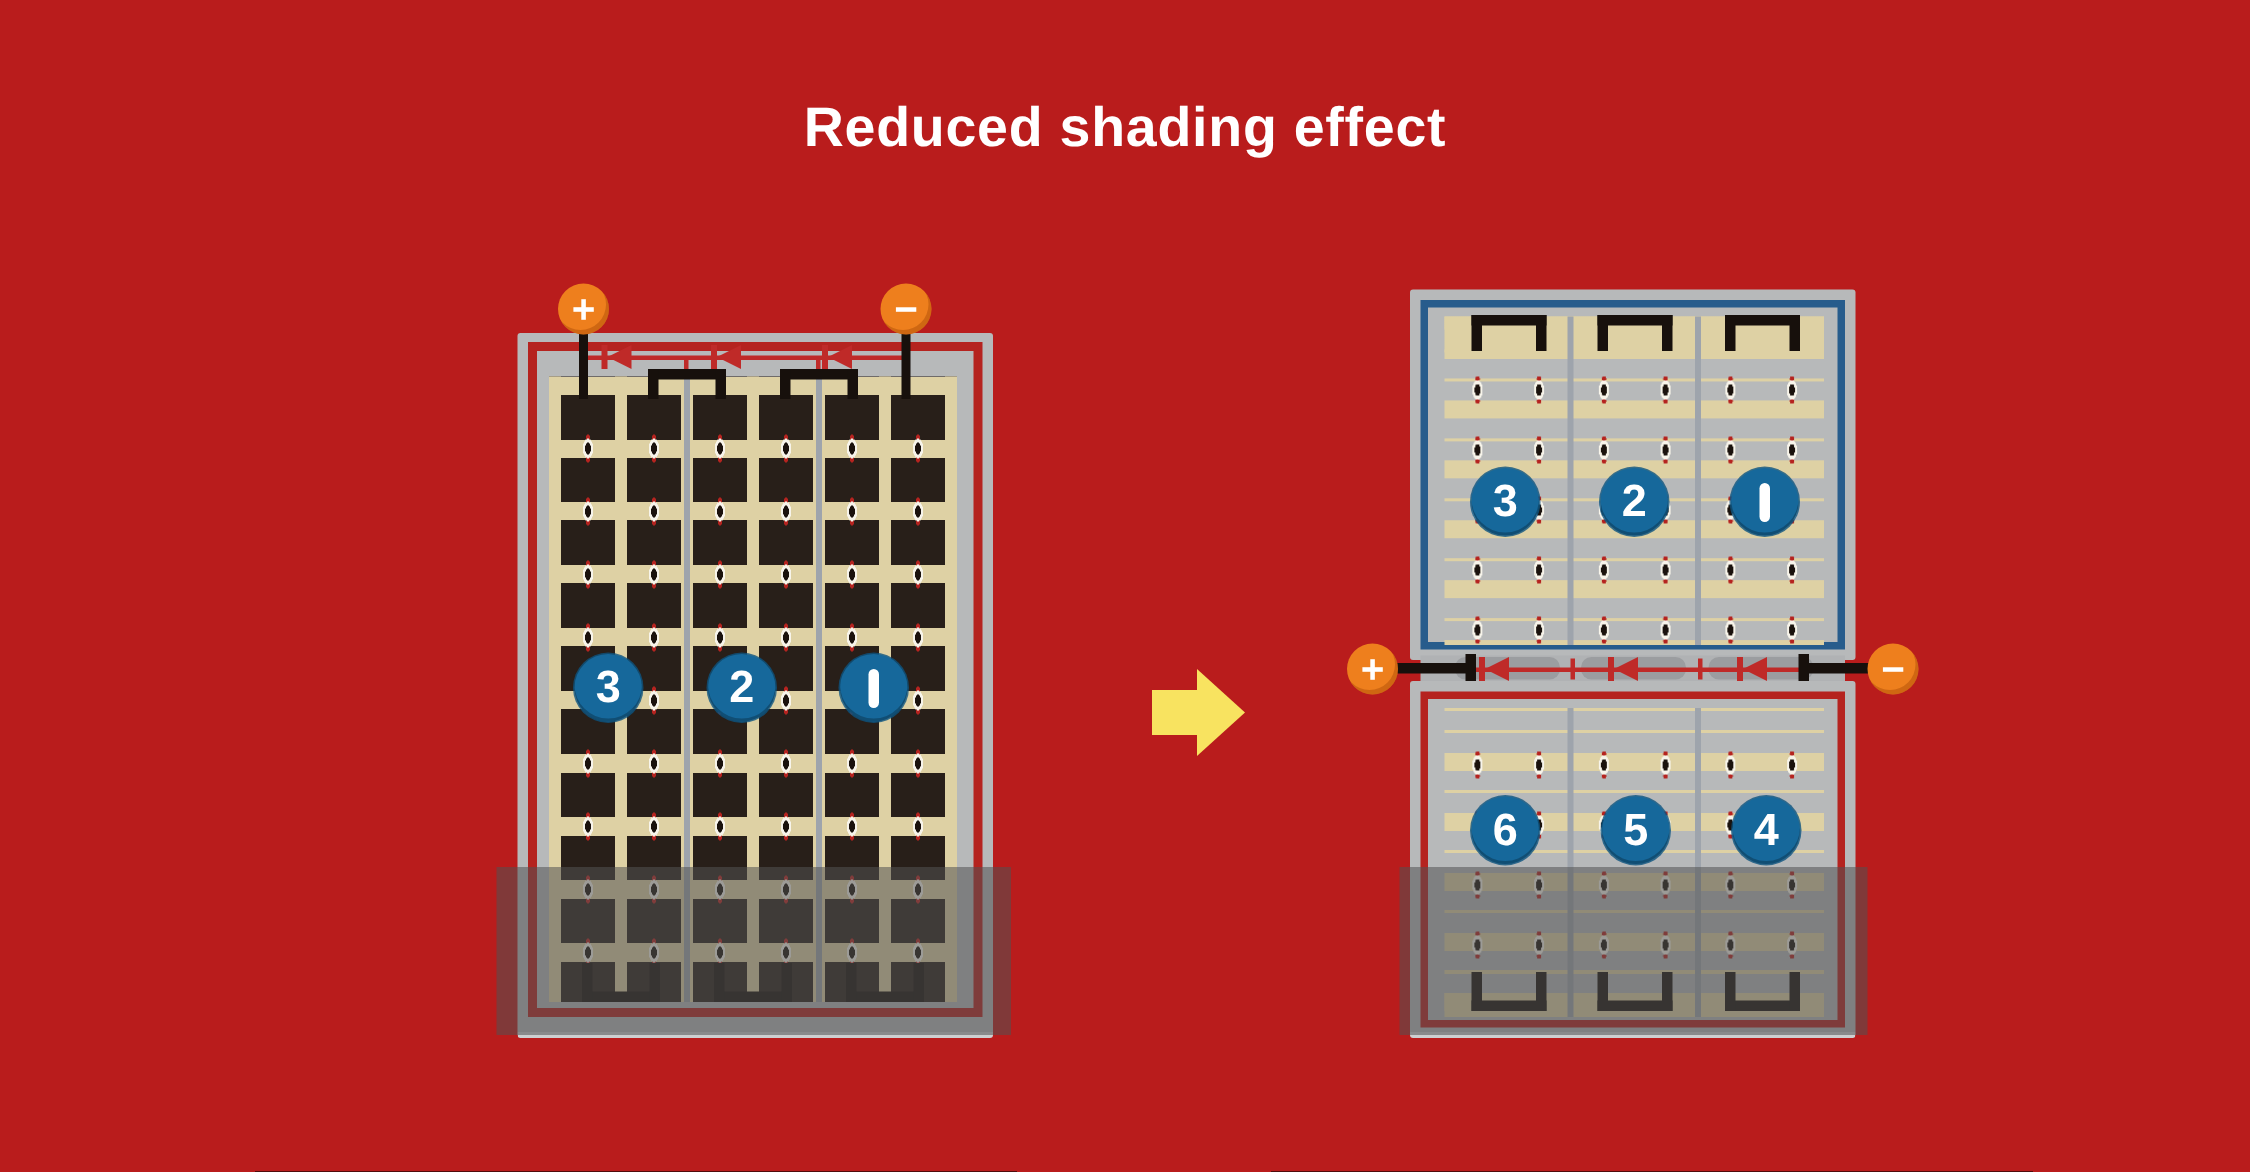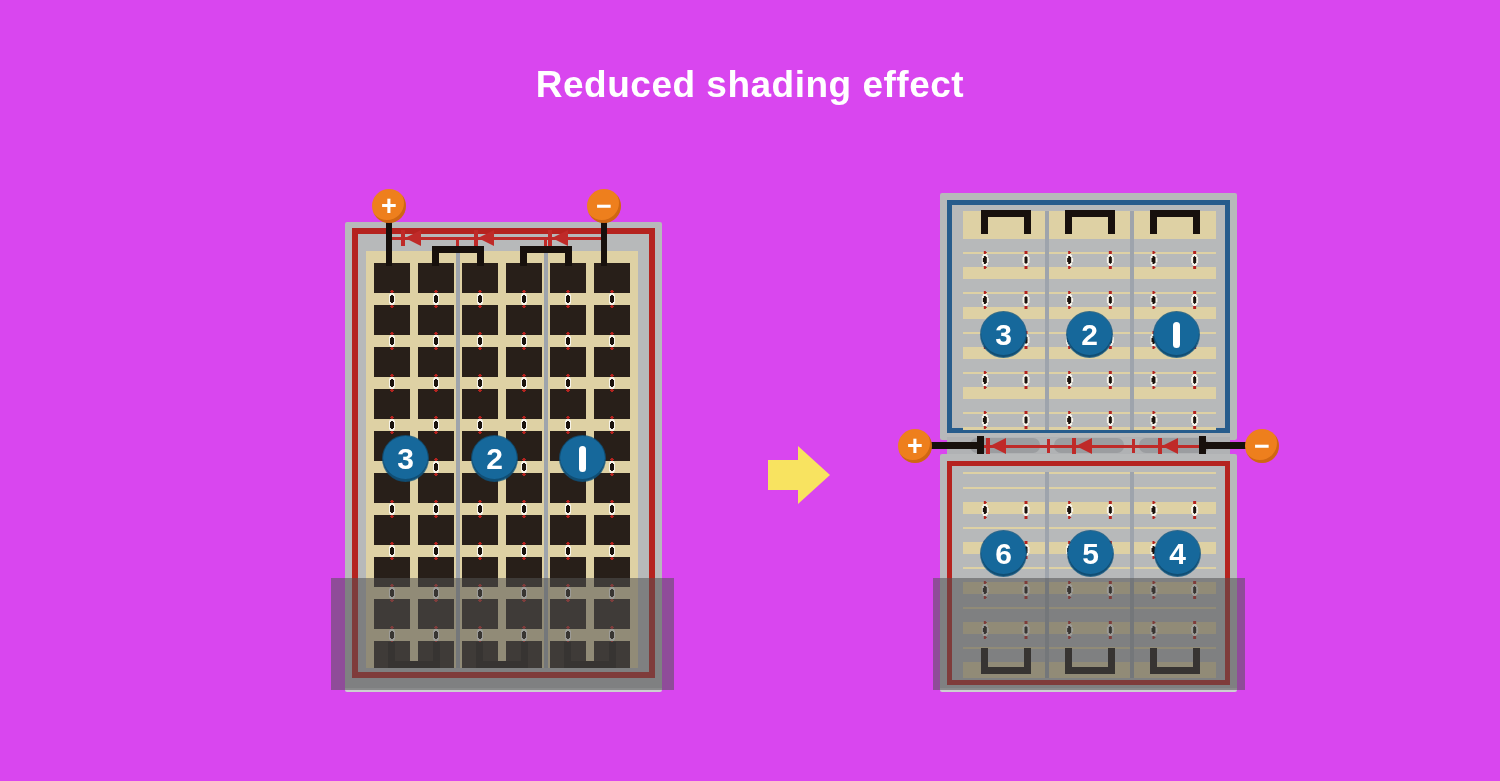--- a/index.html
+++ b/index.html
@@ -1,16 +1,16 @@
 <!DOCTYPE html>
 <html><head>
 <meta charset="utf-8">
 <style>
   html,body{margin:0;padding:0;background:#000;}
-  .stage{position:relative;width:1500px;height:781px;background:#d946ef;overflow:hidden;
+  .stage{position:relative;width:1500px;height:781px;background:#b91c1c;overflow:hidden;
          font-family:"Liberation Sans",sans-serif;}
   .abs{position:absolute;}
   .title{left:0;right:0;top:64px;text-align:center;color:#fff;font-size:37px;
          font-weight:bold;letter-spacing:.5px;}
 
   
   .frame{background:#b7b9ba;border-radius:2px;border-bottom:4px solid #cdcfd0;box-sizing:border-box;}
   .wire-rect{box-sizing:border-box;background:transparent;}
   .wire-rect.red{border:6px solid #b5231f;}
   .wire-rect.red-thin{border:5px solid #b5231f;}

